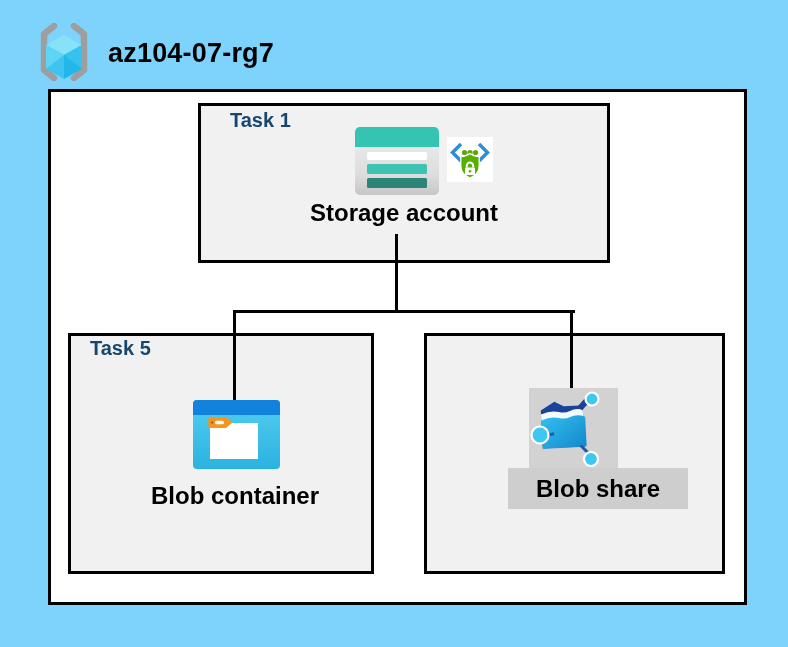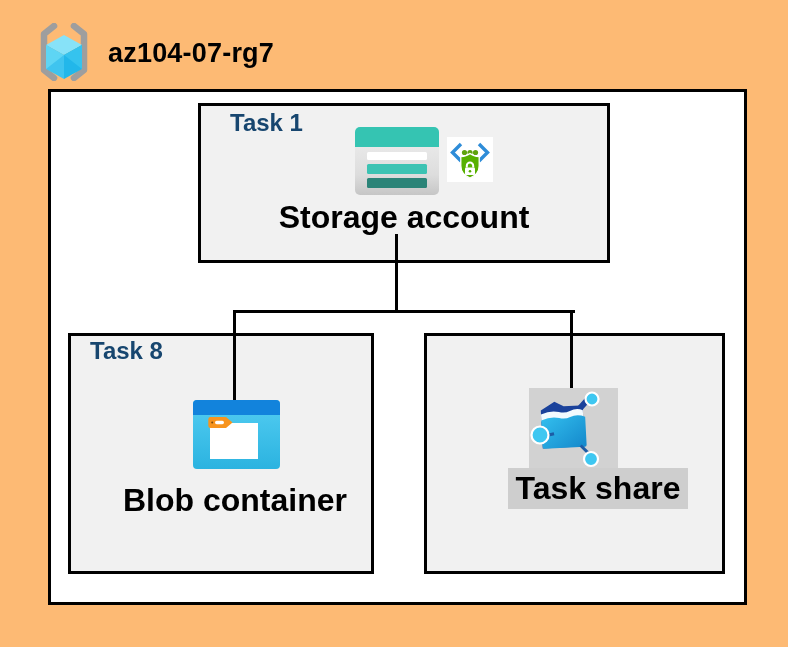--- a/index.html
+++ b/index.html
@@ -1,39 +1,39 @@
 <!DOCTYPE html>
 <html><head>
 <meta charset="utf-8">
 <style>
   html,body{margin:0;padding:0;background:#ffffff;}
   .stage{
-    position:relative;width:788px;height:647px;background:#fdba74;
+    position:relative;width:788px;height:647px;background:#7dd3fc;
     font-family:"Liberation Sans","DejaVu Sans",sans-serif;overflow:hidden;
   }
   .abs{position:absolute;}
   .rg-title{
     left:108px;top:38px;font-size:27px;font-weight:bold;color:#000;
     letter-spacing:0.2px;white-space:nowrap;
   }
   .outer-box{
     left:48px;top:89px;width:699px;height:516px;
     border:3px solid #000;background:#ffffff;box-sizing:border-box;z-index:1;
   }
   .task-box{
     border:3px solid #000;background:#F1F1F1;box-sizing:border-box;z-index:2;
   }
   .task1{left:198px;top:103px;width:412px;height:160px;}
   .task2{left:68px;top:333px;width:306px;height:241px;}
   .task3{left:424px;top:333px;width:301px;height:241px;}
   .task-label{
-    font-size:24px;font-weight:bold;color:#17466F;z-index:5;white-space:nowrap;
+    font-size:20px;font-weight:bold;color:#17466F;z-index:5;white-space:nowrap;
   }
   .resource-label{
-    font-size:32px;font-weight:bold;color:#000;text-align:center;z-index:5;white-space:nowrap;
+    font-size:24px;font-weight:bold;color:#000;text-align:center;z-index:5;white-space:nowrap;
   }
   .connector{background:#000;z-index:3;}
   .icon{z-index:4;}
   .chip{background:#D2D2D2;z-index:3;}
   .fs-strip{
     left:508px;top:468px;width:180px;height:41px;background:#CECECE;z-index:4;
     display:flex;align-items:center;justify-content:center;
   }
 </style>
 </head>
@@ -92,21 +92,21 @@
     <g>
       <path d="M23,16.5 c2.8,2.3 6,3 9.2,3.1 v9.2 c0,6.8 -5.2,10.7 -9.2,12.4 c-4,-1.7 -9.2,-5.6 -9.2,-12.4 v-9.2 c3.2,-0.1 6.4,-0.8 9.2,-3.1 z" fill="#57B000" stroke="#FFFFFF" stroke-width="1.3"></path>
       <path d="M19.8,30.5 v-1.8 a3.2,3.2 0 0 1 6.4,0 v1.8" fill="none" stroke="#FFFFFF" stroke-width="2"></path>
       <rect x="18" y="30.5" width="10" height="7.6" rx="1.2" fill="#FFFFFF"></rect>
       <circle cx="23" cy="34.2" r="1.3" fill="#57B000"></circle>
     </g>
   </svg>
 
   <div class="abs resource-label" style="left:244px;top:199px;width:320px;">Storage account</div>
 
-  <div class="abs task-label" style="left:90px;top:337px;">Task 8</div>
+  <div class="abs task-label" style="left:90px;top:337px;">Task 5</div>
 
   <svg class="abs icon" style="left:193px;top:400px;" width="87" height="69" viewBox="0 0 87 69">
     <defs>
       <linearGradient id="gBlob" x1="0" y1="0" x2="0" y2="1">
         <stop offset="0" stop-color="#53CDF2"></stop>
           <stop offset="1" stop-color="#2BB3E0"></stop>
       </linearGradient>
     </defs>
     <rect width="87" height="69" rx="4" fill="url(#gBlob)"></rect>
     <path d="M4,0 h79 a4,4 0 0 1 4,4 v11 h-87 v-11 a4,4 0 0 1 4,-4 z" fill="#1283DC"></path>
@@ -137,16 +137,16 @@
       <path d="M50,57 L60,68" stroke="#1D5CA5" stroke-width="3"></path>
     </g>
     <g>
       <circle cx="62" cy="10" r="6.5" fill="#3EC7F1" stroke="#FFFFFF" stroke-width="2.2"></circle>
       <circle cx="10" cy="46" r="8.5" fill="#3EC7F1" stroke="#FFFFFF" stroke-width="2.2"></circle>
       <circle cx="61" cy="70" r="7" fill="#3EC7F1" stroke="#FFFFFF" stroke-width="2.2"></circle>
     </g>
   </svg>
 
   <div class="abs fs-strip">
-    <span class="resource-label" style="position:static;">Task share</span>
+    <span class="resource-label" style="position:static;">Blob share</span>
   </div>
 
 </div>
 
 </body></html>

